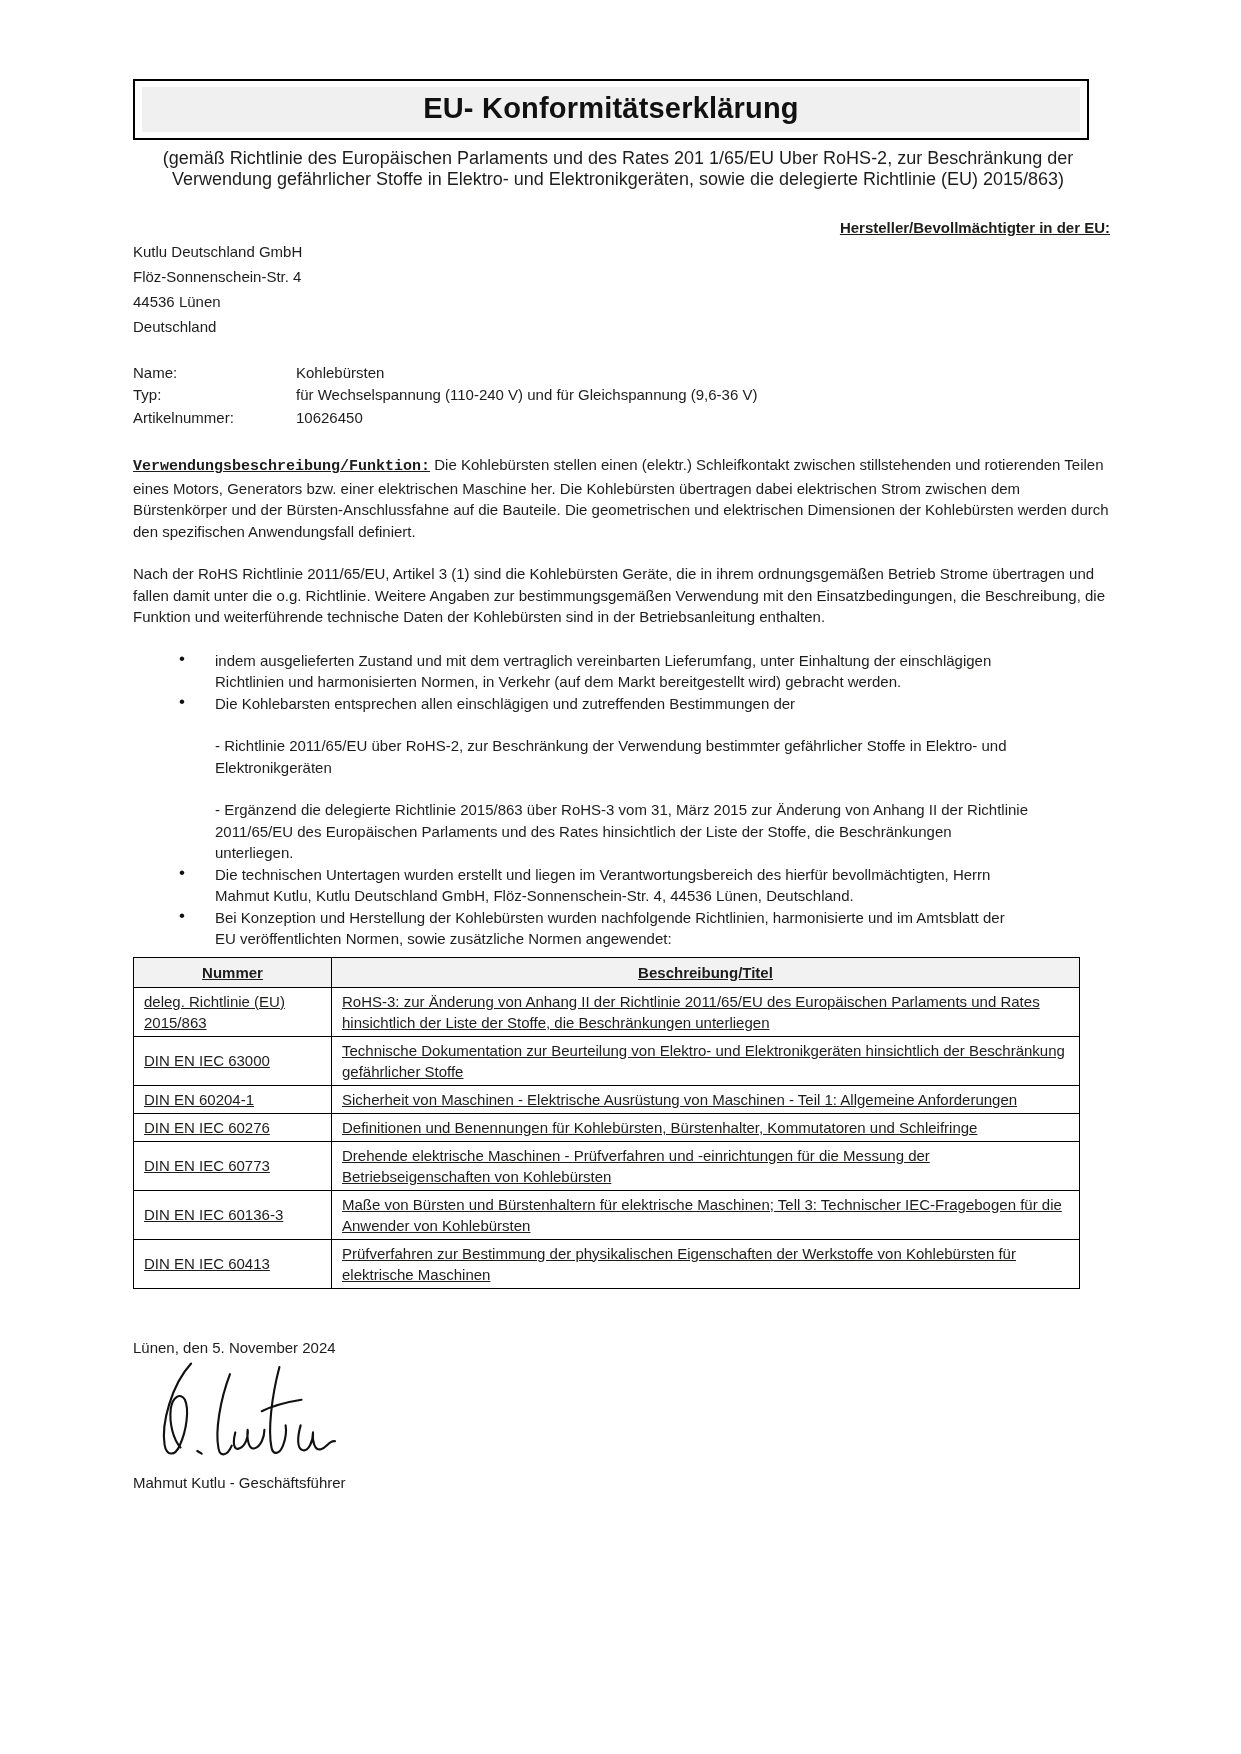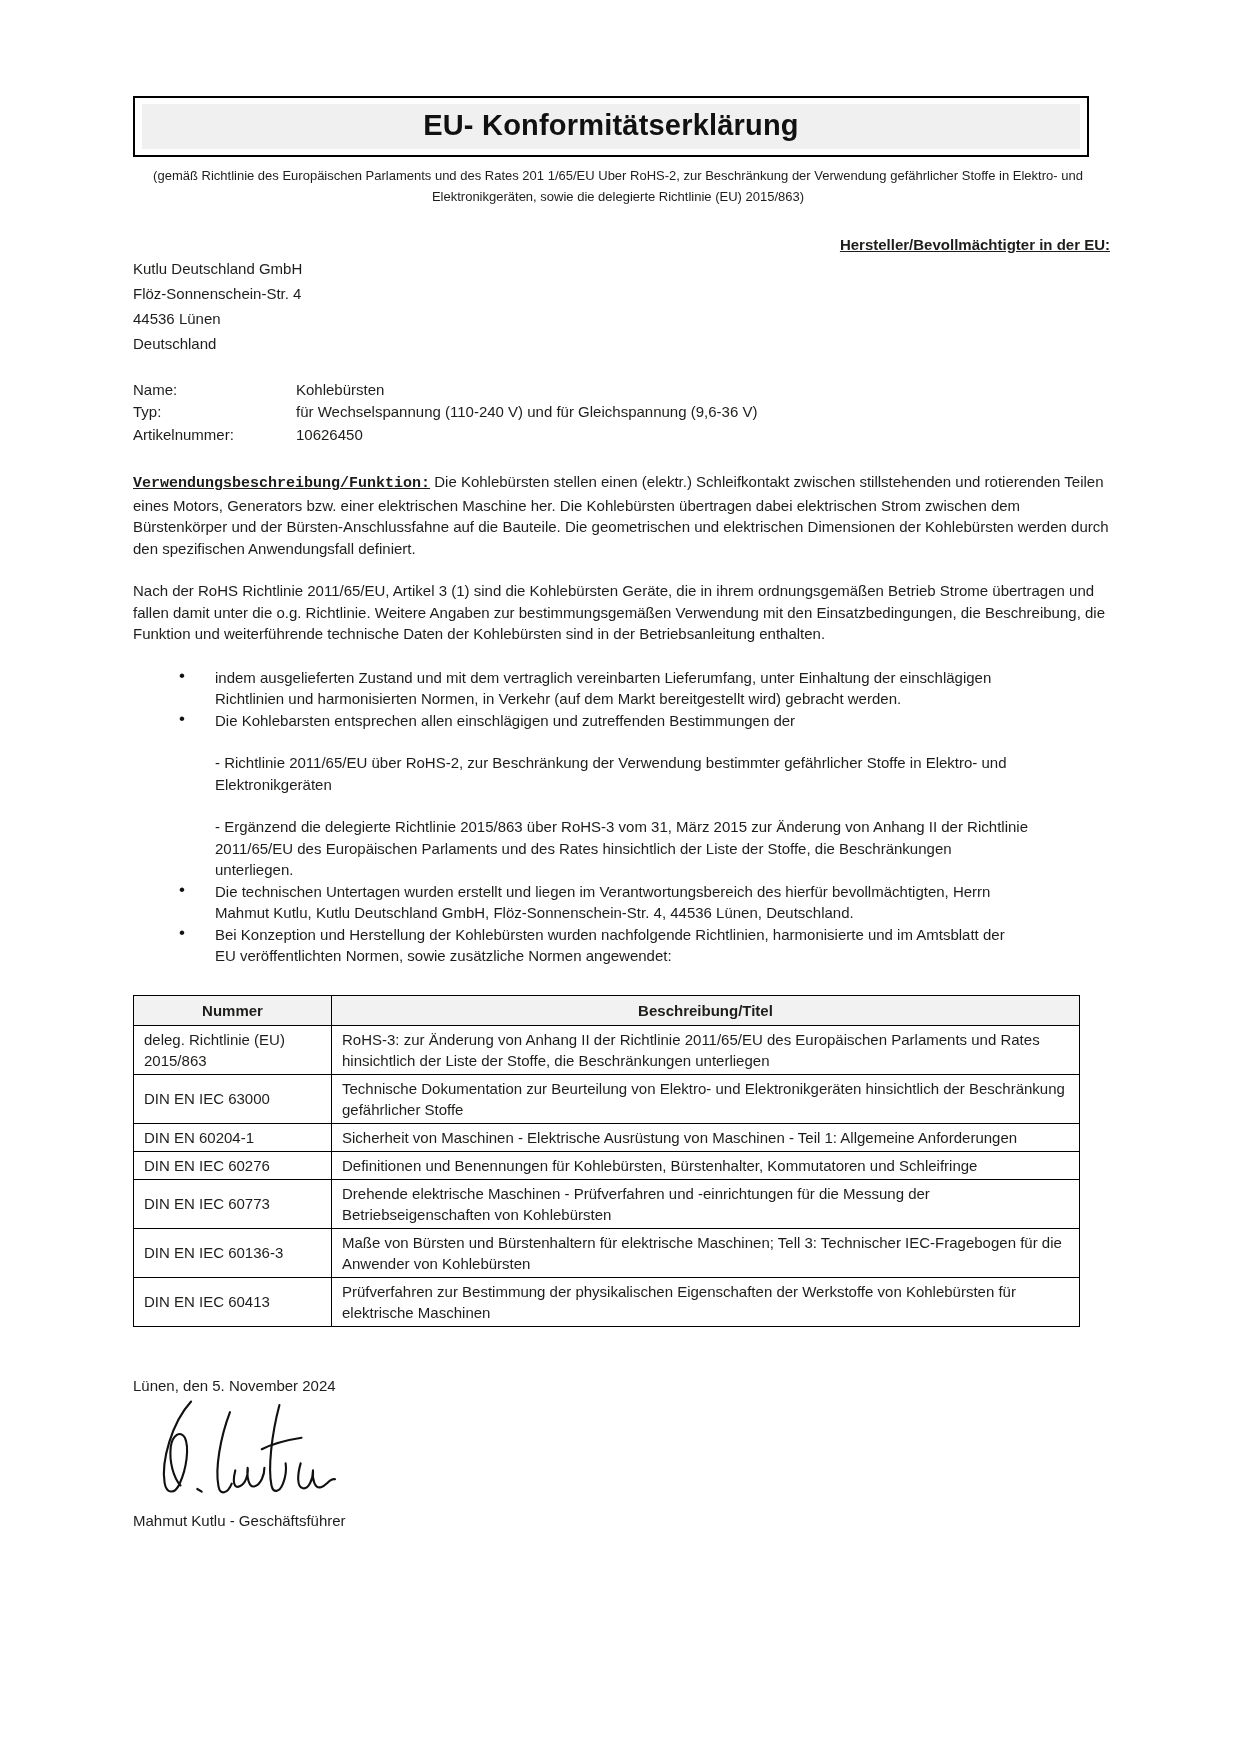--- a/index.html
+++ b/index.html
@@ -8,46 +8,46 @@
     --header_bg:#f2f2f2;
     --text:#1d1d1b;
   }
   *{box-sizing:border-box;}
   html,body{margin:0;padding:0;background:#ffffff;}
   .page{
     width:1241px;height:1754px;position:relative;background:#ffffff;
     font-family:"Liberation Sans", sans-serif;color:var(--text);
     font-size:15px;line-height:21.5px;overflow:hidden;
   }
-  .content{position:absolute;left:133px;top:96px;width:977px;}
+  .content{position:absolute;left:133px;top:79px;width:977px;}
   
   .title-box{width:956px;border:2px solid var(--border);padding:6px 7px;background:#ffffff;}
   .title-inner{background:var(--title_bg);text-align:center;padding:3px 0 6px;}
   .doc-title{margin:0;font-size:29px;line-height:36px;font-weight:bold;letter-spacing:.2px;color:#111;}
-  .subtitle{margin:8px 0 0;width:970px;text-align:center;font-size:13px;line-height:21px;}
+  .subtitle{margin:8px 0 0;width:970px;text-align:center;font-size:18px;line-height:21px;}
   
   .section-heading{margin:27px 0 0;font-weight:bold;text-decoration:underline;text-align:right;}
   .addr-line{margin:0;line-height:25px;}
   
   .specs{margin-top:23px;}
   .spec-row{display:flex;line-height:22.5px;}
   .spec-label{width:163px;flex:0 0 auto;}
   
   .usage{margin:25px 0 0;}
   .inline-heading{font-weight:bold;text-decoration:underline;font-family:Liberation Mono, monospace;}
   .para{margin:21px 0 0;}
   
   .bullets{margin:22px 0 4px;padding:0 0 0 82px;list-style:none;width:895px;}
   .bullets li{position:relative;margin:0;}
   .bullets li.b::before{
     content:"\2022";position:absolute;left:-36px;top:-2px;font-size:17px;color:#111;
   }
   .bullets li.s{margin-top:21px;}
   
-  .norm-table{border-collapse:collapse;width:947px;margin-top:28px;}
+  .norm-table{border-collapse:collapse;width:947px;margin-top:7px;text-decoration:underline;}
   .norm-table th,.norm-table td{
     border:1px solid var(--border);padding:3px 10px;vertical-align:middle;
     font-size:15px;line-height:21px;text-align:left;
   }
   .norm-table th{background:var(--header_bg);text-align:center;font-weight:bold;padding:4px 10px;}
   .norm-table td.col-num{width:198px;}
   
   .signoff{margin-top:48px;}
   .place-date{margin:0;}
   .sig-svg{display:block;margin:2px 0 0 12px;}

